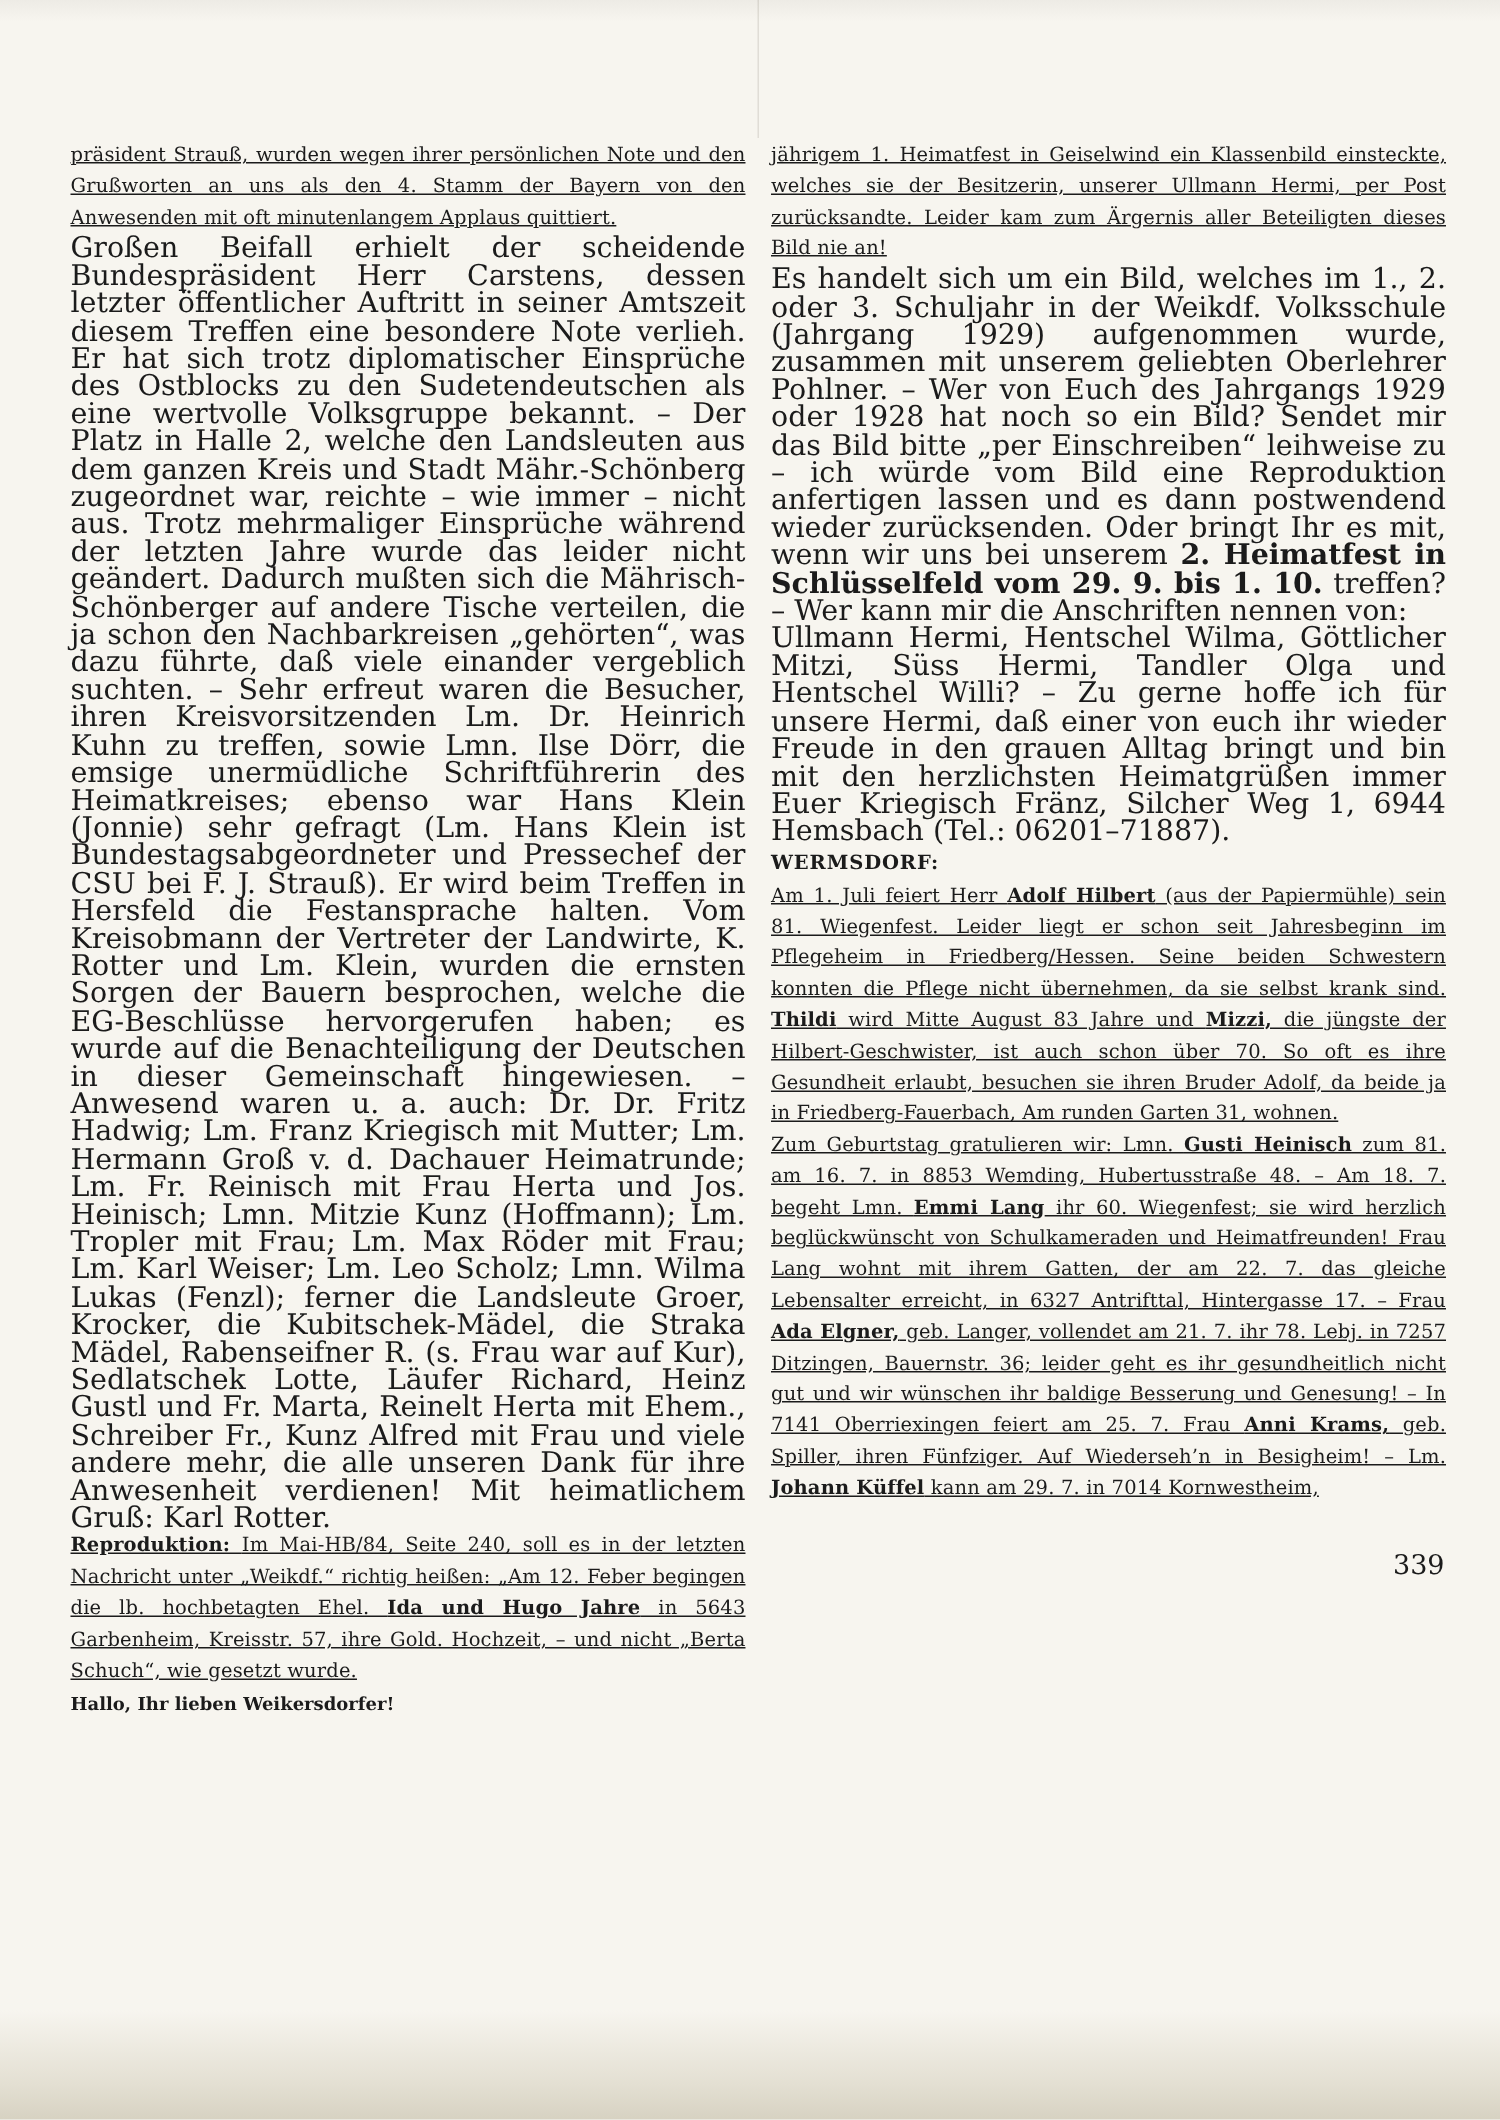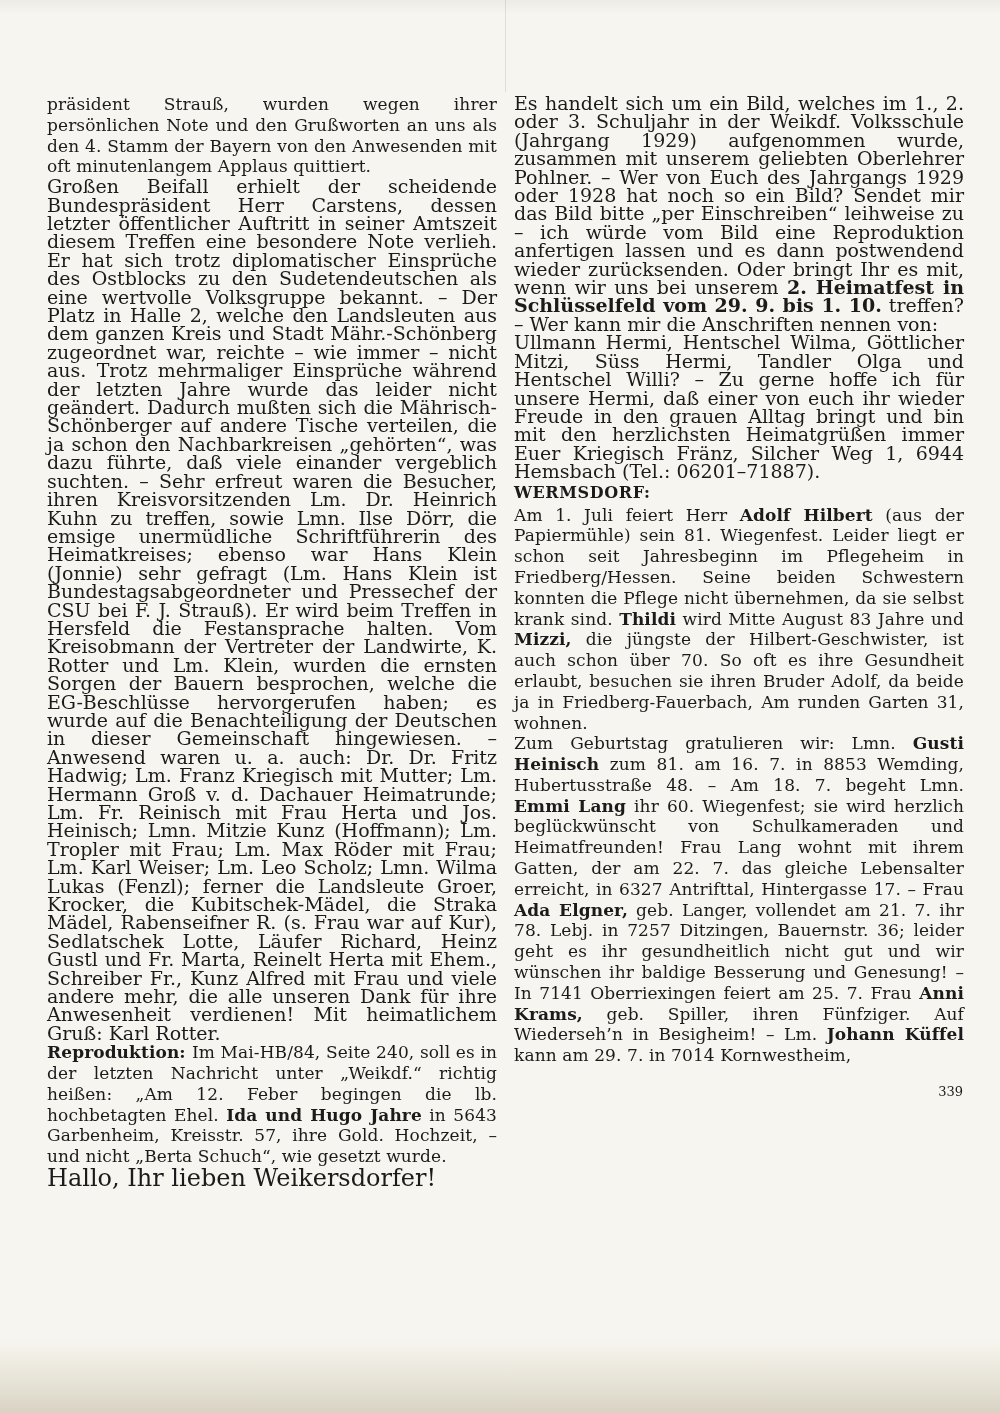--- a/index.html
+++ b/index.html
@@ -41,72 +41,74 @@
   .col {
     width: 450px;
     flex: 0 0 450px;
   }
   p.para {
     margin: 0;
     text-align: justify;
     hyphens: none;
   }
   .lg {
-    font-size: 17px;
+    font-size: 13px;
     line-height: 20.8px;
     letter-spacing: 0.1px;
+    text-decoration: underline;
   }
   .sm {
     font-size: 19px;
     line-height: 18.4px;
   }
   b { font-weight: bold; }
   .gap-before { margin-top: 26px; }
   .small-gap-before { margin-top: 6px; }
   .inline-head {
     margin: 5px 0 0 0;
-    font-weight: normal;
-    font-size: 24px;
+    font-weight: bold;
+    font-size: 12px;
     line-height: 22px;
     text-align: left;
   }
   .section-head {
     margin: 46px 0 13px 0;
     font-weight: bold;
-    font-size: 16px;
+    font-size: 13px;
     line-height: 24px;
     letter-spacing: 0.6px;
     text-align: left;
   }
   .attribution {
     float: right;
   }
   .page-num {
     text-align: right;
-    font-size: 13px;
-    margin-top: 18px;
+    font-size: 18px;
+    margin-top: 29px;
     padding-right: 1px;
   }
 </style>
 </head>
 <body>
 
 <div class="sheet">
   <div class="fold-line"></div>
   <div class="content">
     <div class="columns">
 
       <div class="col">
         <p class="para lg">präsident Strauß, wurden wegen ihrer persönlichen Note und den Grußworten an uns als den 4. Stamm der Bayern von den Anwesenden mit oft minutenlangem Applaus quittiert.</p>
         <p class="para sm">Großen Beifall erhielt der scheidende Bundespräsident Herr Carstens, dessen letzter öffentlicher Auftritt in seiner Amtszeit diesem Treffen eine besondere Note verlieh. Er hat sich trotz diplomatischer Einsprüche des Ostblocks zu den Sudetendeutschen als eine wertvolle Volksgruppe bekannt. – Der Platz in Halle 2, welche den Landsleuten aus dem ganzen Kreis und Stadt Mähr.-Schönberg zugeordnet war, reichte – wie immer – nicht aus. Trotz mehrmaliger Einsprüche während der letzten Jahre wurde das leider nicht geändert. Dadurch mußten sich die Mährisch-Schönberger auf andere Tische verteilen, die ja schon den Nachbarkreisen „gehörten“, was dazu führte, daß viele einander vergeblich suchten. – Sehr erfreut waren die Besucher, ihren Kreisvorsitzenden Lm. Dr. Heinrich Kuhn zu treffen, sowie Lmn. Ilse Dörr, die emsige unermüdliche Schriftführerin des Heimatkreises; ebenso war Hans Klein (Jonnie) sehr gefragt (Lm. Hans Klein ist Bundestagsabgeordneter und Pressechef der CSU bei F. J. Strauß). Er wird beim Treffen in Hersfeld die Festansprache halten. Vom Kreisobmann der Vertreter der Landwirte, K. Rotter und Lm. Klein, wurden die ernsten Sorgen der Bauern besprochen, welche die EG-Beschlüsse hervorgerufen haben; es wurde auf die Benachteiligung der Deutschen in dieser Gemeinschaft hingewiesen. – Anwesend waren u. a. auch: Dr. Dr. Fritz Hadwig; Lm. Franz Kriegisch mit Mutter; Lm. Hermann Groß v. d. Dachauer Heimatrunde; Lm. Fr. Reinisch mit Frau Herta und Jos. Heinisch; Lmn. Mitzie Kunz (Hoffmann); Lm. Tropler mit Frau; Lm. Max Röder mit Frau; Lm. Karl Weiser; Lm. Leo Scholz; Lmn. Wilma Lukas (Fenzl); ferner die Landsleute Groer, Krocker, die Kubitschek-Mädel, die Straka Mädel, Rabenseifner R. (s. Frau war auf Kur), Sedlatschek Lotte, Läufer Richard, Heinz Gustl und Fr. Marta, Reinelt Herta mit Ehem., Schreiber Fr., Kunz Alfred mit Frau und viele andere mehr, die alle unseren Dank für ihre Anwesenheit verdienen! Mit heimatlichem Gruß: Karl Rotter.</p>
         <p class="para lg gap-before"><b>Reproduktion: </b><span>Im Mai-HB/84, Seite 240, soll es in der letzten Nachricht unter „Weikdf.“ richtig heißen: „Am 12. Feber begingen die lb. hochbetagten Ehel. </span><b>Ida und Hugo Jahre</b><span> in 5643 Garbenheim, Kreisstr. 57, ihre Gold. Hochzeit, – und nicht „Berta Schuch“, wie gesetzt wurde.</span></p>
         <p class="para inline-head">Hallo, Ihr lieben Weikersdorfer!</p>
       </div>
 
       <div class="col">
+        <p class="para lg">jährigem 1. Heimatfest in Geiselwind ein Klassenbild einsteckte, welches sie der Besitzerin, unserer Ullmann Hermi, per Post zurücksandte. Leider kam zum Ärgernis aller Beteiligten dieses Bild nie an!</p>
         <p class="para sm"><span>Es handelt sich um ein Bild, welches im 1., 2. oder 3. Schuljahr in der Weikdf. Volksschule (Jahrgang 1929) aufgenommen wurde, zusammen mit unserem geliebten Oberlehrer Pohlner. – Wer von Euch des Jahrgangs 1929 oder 1928 hat noch so ein Bild? Sendet mir das Bild bitte „per Einschreiben“ leihweise zu – ich würde vom Bild eine Reproduktion anfertigen lassen und es dann postwendend wieder zurücksenden. Oder bringt Ihr es mit, wenn wir uns bei unserem </span><b>2. Heimatfest in Schlüsselfeld vom 29. 9. bis 1. 10.</b><span> treffen? – Wer kann mir die Anschriften nennen von:</span></p>
         <p class="para sm">Ullmann Hermi, Hentschel Wilma, Göttlicher Mitzi, Süss Hermi, Tandler Olga und Hentschel Willi? – Zu gerne hoffe ich für unsere Hermi, daß einer von euch ihr wieder Freude in den grauen Alltag bringt und bin mit den herzlichsten Heimatgrüßen immer Euer Kriegisch Fränz, Silcher Weg 1, 6944 Hemsbach (Tel.: 06201–71887).</p>
         <p class="para section-head">WERMSDORF:</p>
         <p class="para lg"><span>Am 1. Juli feiert Herr </span><b>Adolf Hilbert</b><span> (aus der Papiermühle) sein 81. Wiegenfest. Leider liegt er schon seit Jahresbeginn im Pflegeheim in Friedberg/Hessen. Seine beiden Schwestern konnten die Pflege nicht übernehmen, da sie selbst krank sind. </span><b>Thildi</b><span> wird Mitte August 83 Jahre und </span><b>Mizzi,</b><span> die jüngste der Hilbert-Geschwister, ist auch schon über 70. So oft es ihre Gesundheit erlaubt, besuchen sie ihren Bruder Adolf, da beide ja in Friedberg-Fauerbach, Am runden Garten 31, wohnen.</span></p>
         <p class="para lg small-gap-before"><span>Zum Geburtstag gratulieren wir: Lmn. </span><b>Gusti Heinisch</b><span> zum 81. am 16. 7. in 8853 Wemding, Hubertusstraße 48. – Am 18. 7. begeht Lmn. </span><b>Emmi Lang</b><span> ihr 60. Wiegenfest; sie wird herzlich beglückwünscht von Schulkameraden und Heimatfreunden! Frau Lang wohnt mit ihrem Gatten, der am 22. 7. das gleiche Lebensalter erreicht, in 6327 Antrifttal, Hintergasse 17. – Frau </span><b>Ada Elgner,</b><span> geb. Langer, vollendet am 21. 7. ihr 78. Lebj. in 7257 Ditzingen, Bauernstr. 36; leider geht es ihr gesundheitlich nicht gut und wir wünschen ihr baldige Besserung und Genesung! – In 7141 Oberriexingen feiert am 25. 7. Frau </span><b>Anni Krams,</b><span> geb. Spiller, ihren Fünfziger. Auf Wiederseh’n in Besigheim! – Lm. </span><b>Johann Küffel</b><span> kann am 29. 7. in 7014 Kornwestheim,</span></p>
         <div class="page-num">339</div>
       </div>
 
     </div>
   </div>

